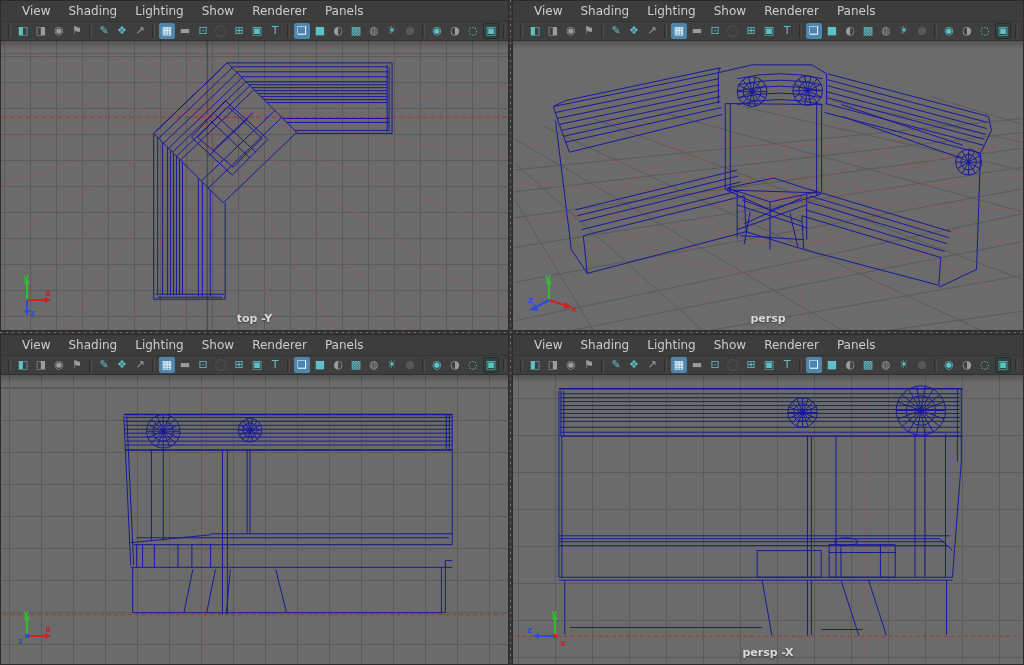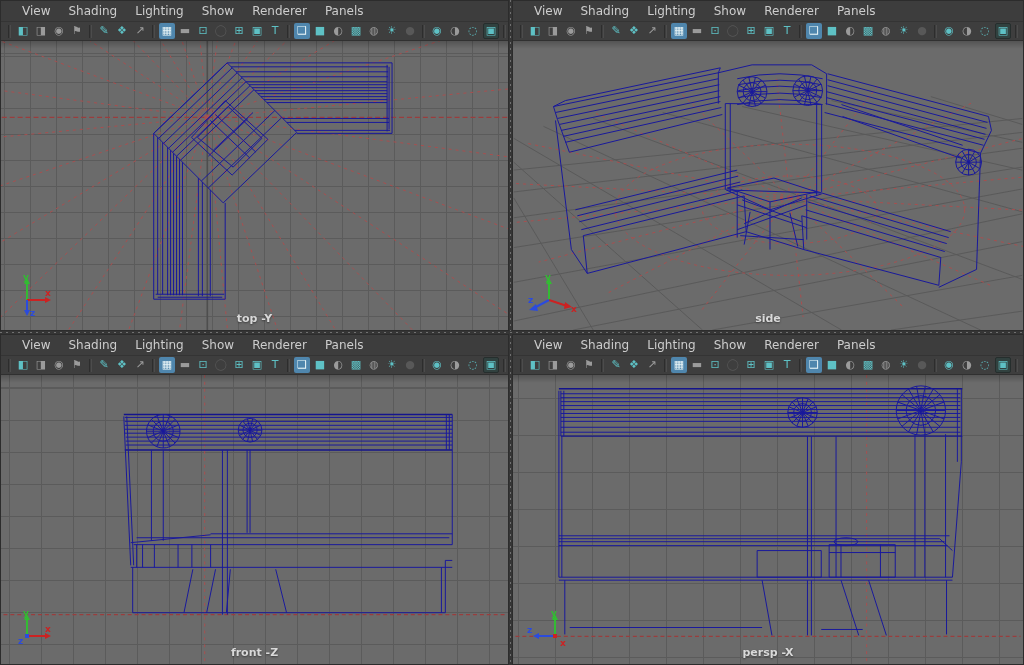--- a/index.html
+++ b/index.html
@@ -314,21 +314,21 @@
         <line x1="22" y1="30" x2="22" y2="12" stroke="#33bb33" stroke-width="2"></line>
         <path d="M19,14 L22,8 L25,14 Z" fill="#33bb33"></path>
         <line x1="22" y1="30" x2="40" y2="36" stroke="#cc2222" stroke-width="2"></line>
         <path d="M38,32 L45,37 L37,39 Z" fill="#cc2222"></path>
         <line x1="22" y1="30" x2="7" y2="38" stroke="#2b4bdd" stroke-width="2"></line>
         <path d="M9,34 L2,40 L11,41 Z" fill="#2b4bdd"></path>
         <text class="ax-lbl" x="18" y="10" fill="#33bb33">y</text>
         <text class="ax-lbl" x="44" y="42" fill="#cc2222">x</text>
         <text class="ax-lbl" x="1" y="33" fill="#2b4bdd">z</text>
       </svg>
-      <div class="vp-label">side</div>
+      <div class="vp-label">persp</div>
     </div>
   </div>
 
   <div class="vp-panel" id="vp-front">
     <div class="vp-menubar">
         <span class="menu-item">View</span>
         <span class="menu-item">Shading</span>
         <span class="menu-item">Lighting</span>
         <span class="menu-item">Show</span>
         <span class="menu-item">Renderer</span>
@@ -425,21 +425,20 @@
       <svg class="axis-jack" width="44" height="48" viewBox="0 0 44 48">
         <line x1="12" y1="32" x2="12" y2="14" stroke="#33bb33" stroke-width="2"></line>
         <path d="M9,16 L12,10 L15,16 Z" fill="#33bb33"></path>
         <line x1="12" y1="32" x2="32" y2="32" stroke="#cc2222" stroke-width="2"></line>
         <path d="M30,29 L36,32 L30,35 Z" fill="#cc2222"></path>
         <rect x="10" y="30" width="4" height="4" fill="#2b4bdd"></rect>
         <text class="ax-lbl" x="8" y="12" fill="#33bb33">y</text>
         <text class="ax-lbl" x="30" y="28" fill="#cc2222">x</text>
         <text class="ax-lbl" x="3" y="40" fill="#2b4bdd">z</text>
       </svg>
-      <div class="vp-label">front -Z</div>
     </div>
   </div>
 
   <div class="vp-panel" id="vp-side">
     <div class="vp-menubar">
         <span class="menu-item">View</span>
         <span class="menu-item">Shading</span>
         <span class="menu-item">Lighting</span>
         <span class="menu-item">Show</span>
         <span class="menu-item">Renderer</span>

